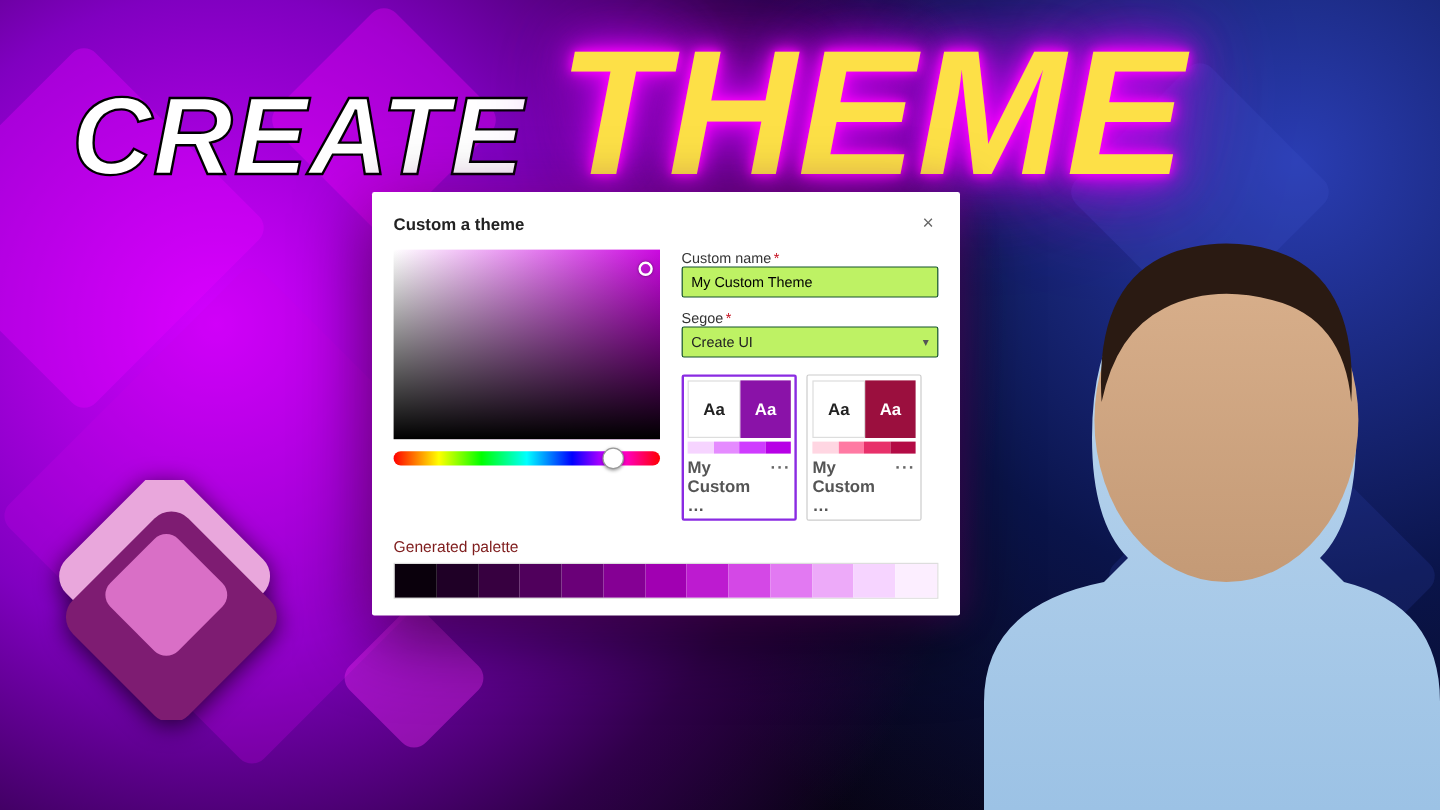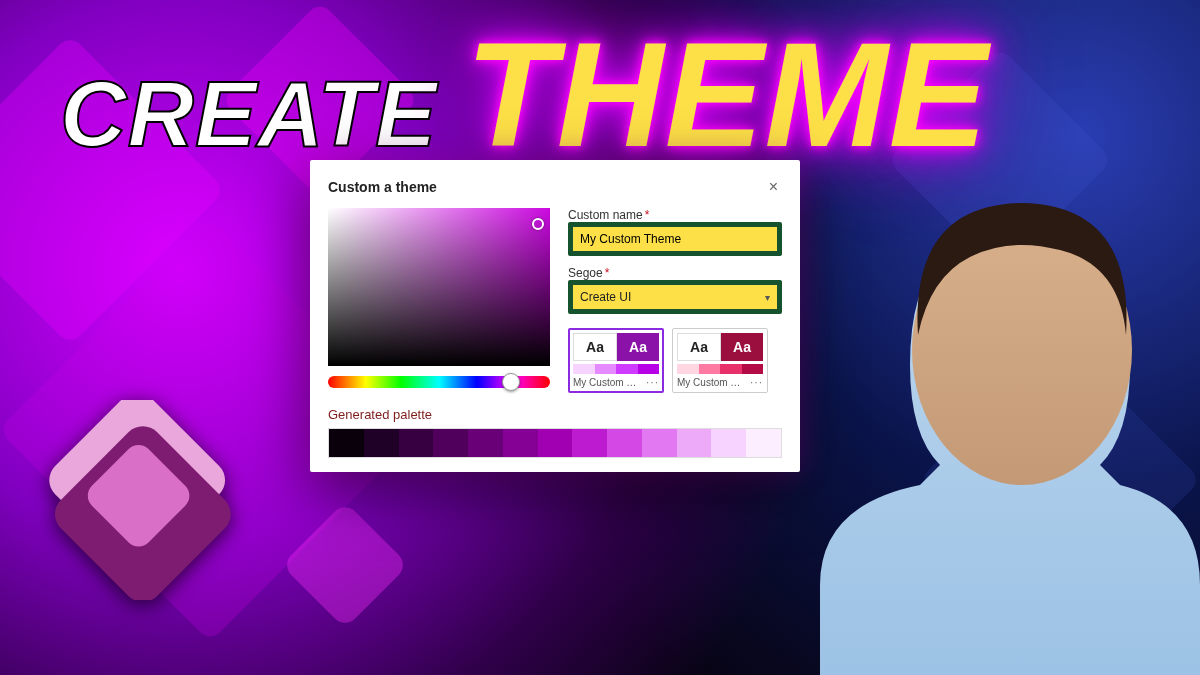--- a/index.html
+++ b/index.html
@@ -90,37 +90,37 @@
   .rgb-field.ch  { flex: 1; }
   .rgb-label { font-size: 11px; color: #555; margin-bottom: 2px; }
   .rgb-input {
     width: 100%; font-size: 12px; padding: 3px 5px; border: 1px solid #bbb; border-radius: 2px;
   }
 
   .meta-col { flex: 1; display: flex; flex-direction: column; gap: 10px; }
   .fld-label { font-size: 12px; color: #333; }
   .fld-label .req { color: #c50f1f; margin-left: 2px; }
   .txt-input, .select {
-    width: 100%; font-size: 12px; padding: 5px 7px; border: 5px solid #14532d; border-radius: 2px;
-    background: #fde047; display: flex; justify-content: space-between; align-items: center; cursor: pointer;
+    width: 100%; font-size: 12px; padding: 5px 7px; border: 1px solid #14532d; border-radius: 2px;
+    background: #bef264; display: flex; justify-content: space-between; align-items: center; cursor: pointer;
   }
   .select .chev { font-size: 10px; color: #555; }
 
   .previews { display: flex; gap: 8px; margin-top: 4px; }
   .preview-card {
     width: 96px; border: 1px solid #ccc; border-radius: 2px; padding: 4px; cursor: pointer;
     display: flex; flex-direction: column; gap: 3px;
   }
   .preview-card.sel { border: 2px solid #8a2be2; padding: 3px; }
-  .pv-tiles { display: flex; height: 28px; }
+  .pv-tiles { display: flex; height: 48px; }
   .pv-tile-a, .pv-tile-b { flex: 1; display: flex; align-items: center; justify-content: center; font-size: 14px; font-weight: 600; }
   .pv-tile-a { background: #fff; color: #222; border: 1px solid #ddd; }
   .pv-palette { display: flex; height: 10px; }
   .pv-palette span { flex: 1; }
-  .pv-foot { display: flex; justify-content: space-between; align-items: flex-end; font-size: 10px; color: #555; }
+  .pv-foot { display: flex; justify-content: space-between; align-items: flex-start; font-size: 14px; color: #555; font-weight: bold; }
   .pv-more { color: #666; letter-spacing: 1px; }
 
   .gen-label { font-size: 13px; margin-top: 14px; margin-bottom: 6px; color: #7f1d1d; }
   .gen-palette { display: flex; height: 30px; width: 100%; border: 1px solid #ddd; }
   .gen-palette span { flex: 1; }
 
   .dlg-footer { display: flex; justify-content: flex-end; gap: 8px; margin-top: 14px; }
   .btn { font-size: 13px; padding: 5px 18px; border-radius: 2px; cursor: pointer; border: 1px solid transparent; }
   .btn-cancel { background: #fff; border-color: #8a8886; color: #222; }
   .btn-create { background: #5c2d91; color: #fff; }

